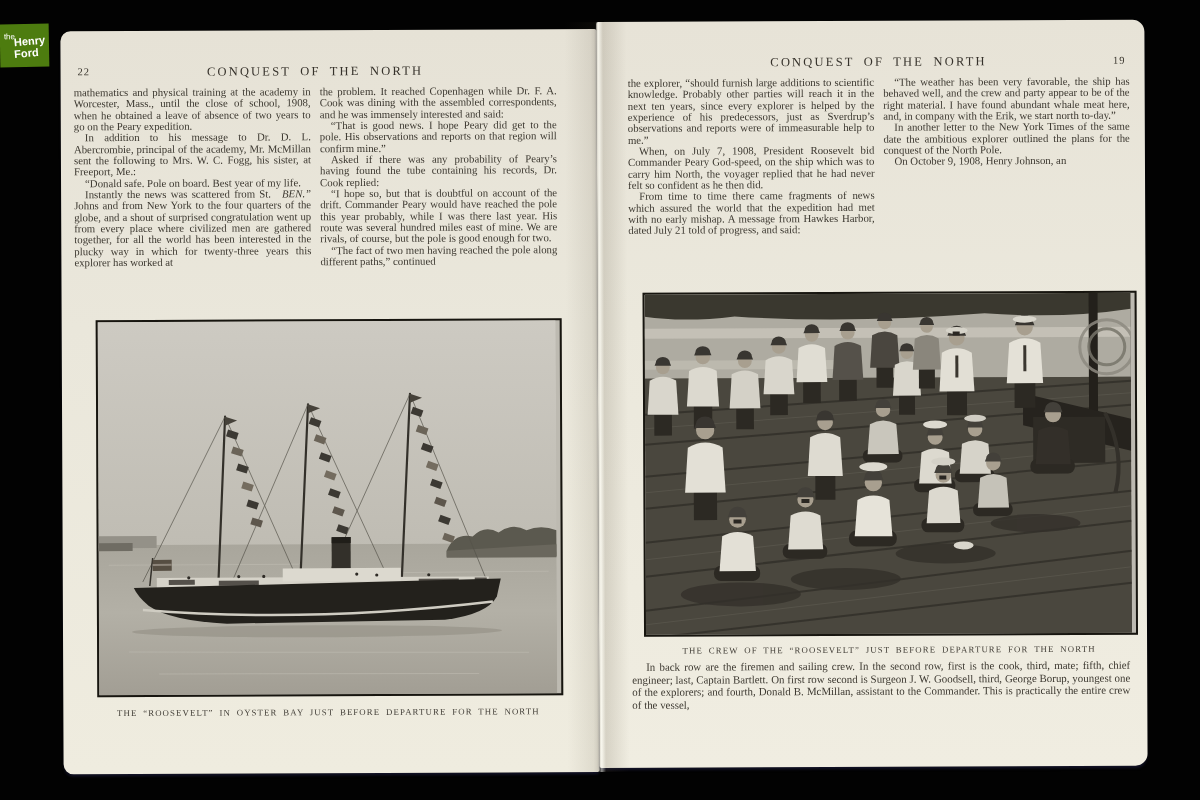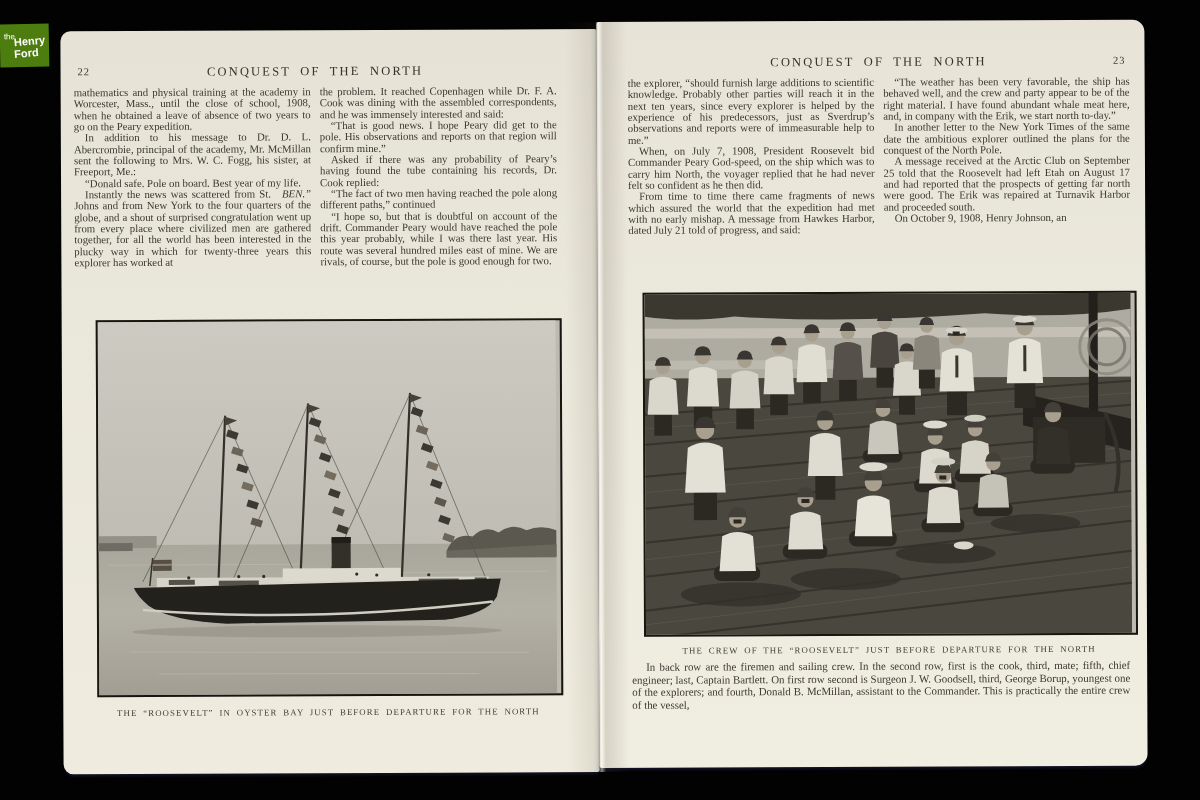--- a/index.html
+++ b/index.html
@@ -87,22 +87,22 @@
         <div class="col">
           <p>mathematics and physical training at the academy in Worcester, Mass., until the close of school, 1908, when he obtained a leave of absence of two years to go on the Peary expedition.</p>
           <p class="ind">In addition to his message to Dr. D. L. Abercrombie, principal of the academy, Mr. McMillan sent the following to Mrs. W. C. Fogg, his sister, at Freeport, Me.:</p>
           <p class="ind telegram"><span>“Donald safe. Pole on board. Best year of my life.</span> <span class="sign">BEN.”</span></p>
           <p class="ind">Instantly the news was scattered from St. Johns and from New York to the four quarters of the globe, and a shout of surprised congratulation went up from every place where civilized men are gathered together, for all the world has been interested in the plucky way in which for twenty-three years this explorer has worked at</p>
         </div>
         <div class="col">
           <p>the problem.  It reached Copenhagen while Dr. F. A. Cook was dining with the assembled correspondents, and he was immensely interested and said:</p>
           <p class="ind">“That is good news. I hope Peary did get to the pole. His observations and reports on that region will confirm mine.”</p>
           <p class="ind">Asked if there was any probability of Peary’s having found the tube containing his records, Dr. Cook replied:</p>
+          <p class="ind">“I hope so, but that is doubtful on account of the drift.   Commander Peary would have reached the pole this year probably, while I was there last year.  His route was several hundred miles east of mine.  We are rivals, of course, but the pole is good enough for two.</p>
           <p class="ind">“The fact of two men having reached the pole along different paths,” continued</p>
-          <p class="ind">“I hope so, but that is doubtful on account of the drift.   Commander Peary would have reached the pole this year probably, while I was there last year.  His route was several hundred miles east of mine.  We are rivals, of course, but the pole is good enough for two.</p>
         </div>
       </div>
 
       <div class="photo-frame frame-ship">
         <svg width="458" height="373" viewBox="0 0 458 373" xmlns="http://www.w3.org/2000/svg">
           <defs>
             <linearGradient id="sky" x1="0" y1="0" x2="0" y2="1">
               <stop offset="0" stop-color="#cdcac2"></stop>
                 <stop offset="1" stop-color="#bfbcb3"></stop>
             </linearGradient>
@@ -199,32 +199,31 @@
         </svg>
       </div>
       <div class="photo-caption cap-l">THE “ROOSEVELT” IN OYSTER BAY JUST BEFORE DEPARTURE FOR THE NORTH</div>
     </div>
   </div>
 
   <div class="page page-right">
     <div class="inner-r">
       <div class="headrow">
         <span class="running-head">CONQUEST OF THE NORTH</span>
-        <span class="pageno pageno-r">23</span>
+        <span class="pageno pageno-r">19</span>
       </div>
       <div class="cols cols-r">
         <div class="col">
           <p>the explorer, “should furnish large additions to scientific knowledge.  Probably other parties will reach it in the next ten years, since every explorer is helped by the experience of his predecessors, just as Sverdrup’s observations and reports were of immeasurable help to me.”</p>
           <p class="ind">When, on July 7, 1908, President Roosevelt bid Commander Peary God-speed, on the ship which was to carry him North, the voyager replied that he had never felt so confident as he then did.</p>
           <p class="ind">From time to time there came fragments of news which assured the world that the expedition had met with no early mishap. A message from Hawkes Harbor, dated July 21 told of progress, and said:</p>
         </div>
         <div class="col">
           <p class="ind">“The weather has been very favorable, the ship has behaved well, and the crew and party appear to be of the right material.  I have found abundant whale meat here, and, in company with the Erik, we start north to-day.”</p>
           <p class="ind">In another letter to the New York Times of the same date the ambitious explorer outlined the plans for the conquest of the North Pole.</p>
-          <p class="ind">A message received at the Arctic Club on September 25 told that the Roosevelt had left Etah on August 17 and had reported that the prospects of getting far north were good. The Erik was repaired at Turnavik Harbor and proceeded south.</p>
           <p class="ind">On October 9, 1908, Henry Johnson, an</p>
         </div>
       </div>
 
       <div class="photo-frame frame-crew">
         <svg width="486" height="340" viewBox="0 0 486 340" xmlns="http://www.w3.org/2000/svg">
           <defs>
             <g id="mstand">
               <rect x="-8" y="33" width="16" height="26" fill="#2c2923"></rect>
               <path d="M-12,9 Q0,2 12,9 L14,40 L-14,40 Z"></path>

